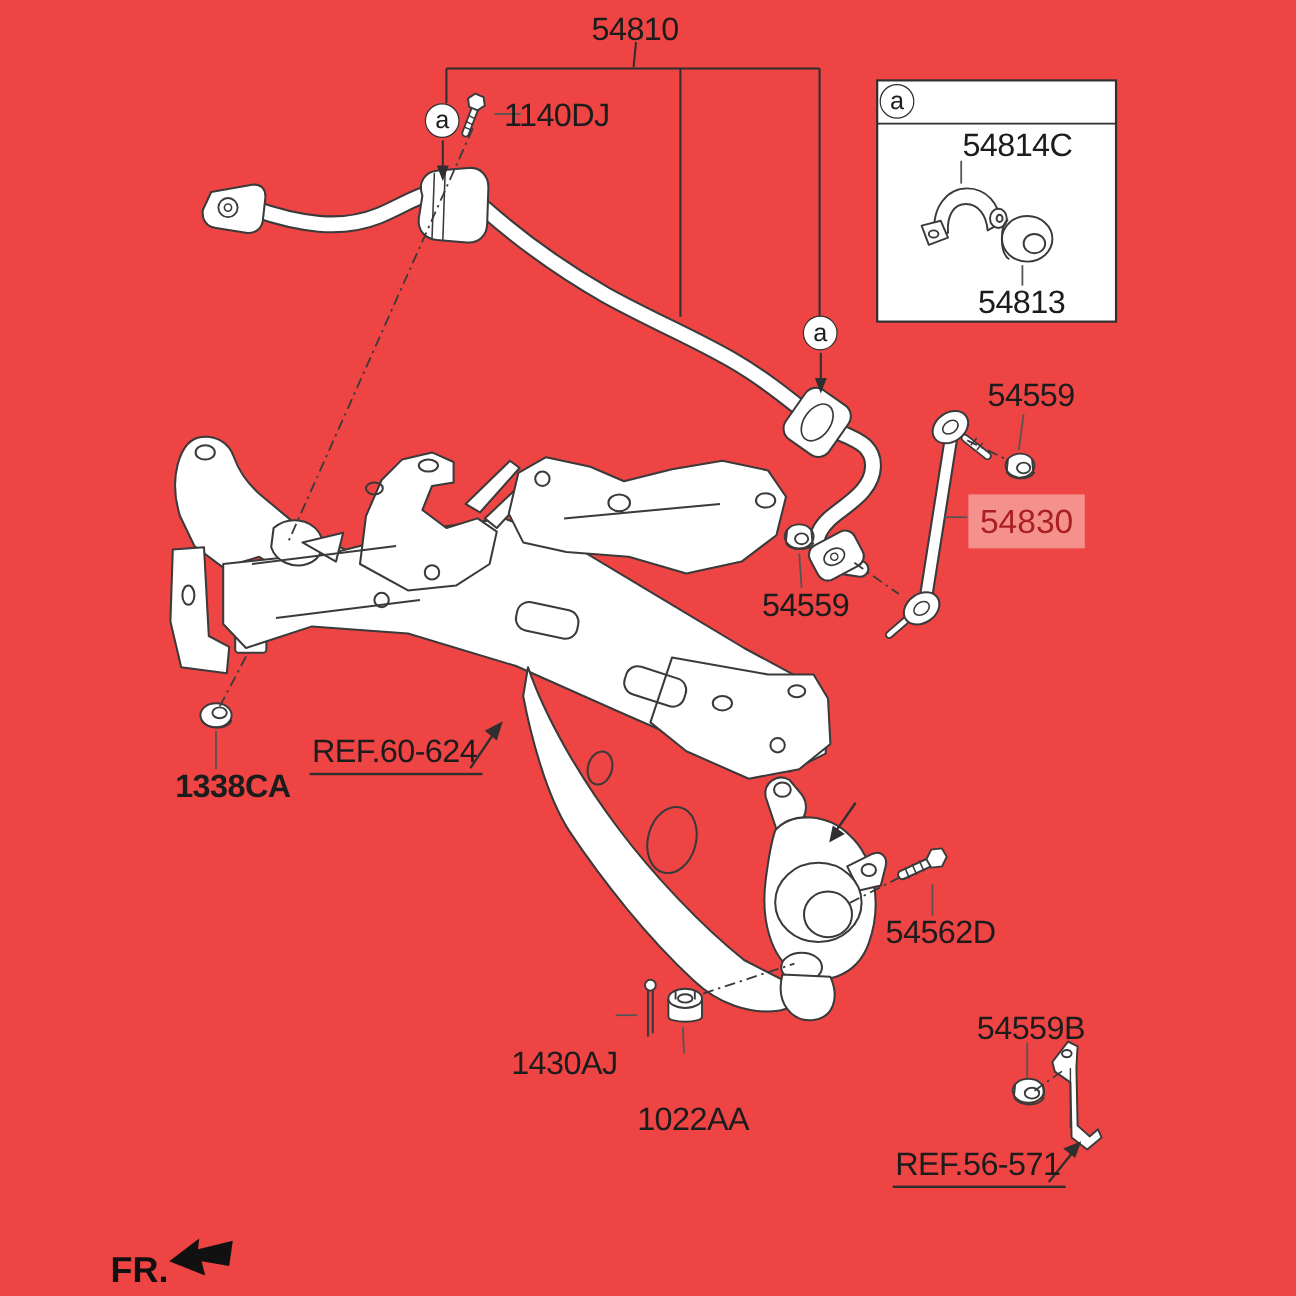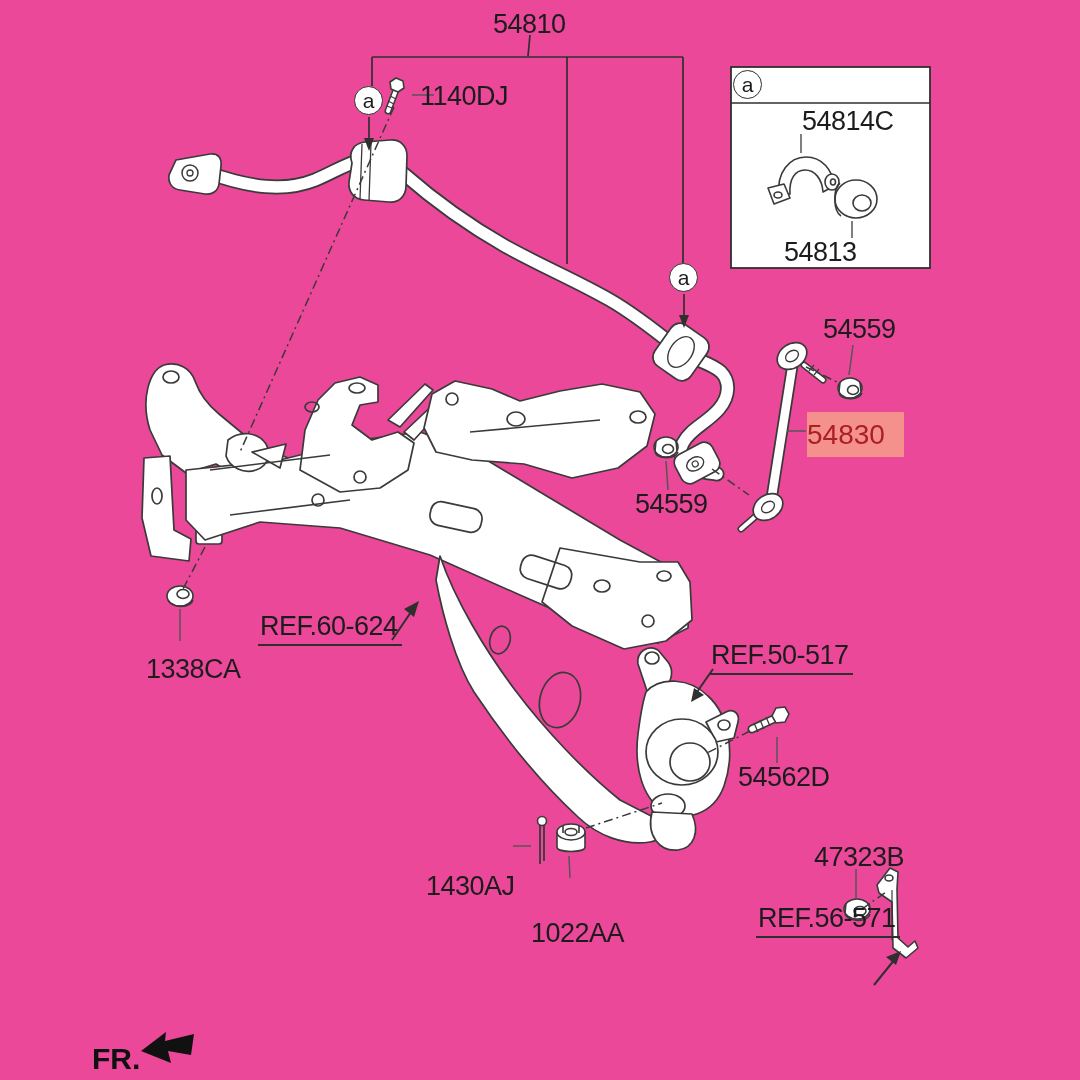--- a/index.html
+++ b/index.html
@@ -1,26 +1,26 @@
 <!DOCTYPE html>
 <html><head>
 <meta charset="utf-8">
 <style>
   html,body{margin:0;padding:0;background:#fff;}
-  #stage{position:relative;width:1080px;height:1080px;background:#ec4899;overflow:hidden;
+  #stage{position:relative;width:1080px;height:1080px;background:#ef4444;overflow:hidden;
          font-family:"Liberation Sans",sans-serif;}
   #art{position:absolute;left:0;top:0;}
   .label{position:absolute;font-size:27px;line-height:1.05;color:#1c1c1c;
          letter-spacing:-0.5px;white-space:nowrap;}
   .ref{border-bottom:2.5px solid #2f2f2f;padding:0 4px 4px 2px;}
   .callout{position:absolute;width:29px;height:29px;border:1.8px solid #2f2f2f;border-radius:50%;
            display:flex;align-items:center;justify-content:center;font-size:21px;color:#1c1c1c;
            background:#ffffff;box-sizing:border-box;}
   .highlight{position:absolute;left:807px;top:412px;width:97px;height:45px;background:#f5918c;
-             display:flex;align-items:center;justify-content:flex-start;color:#aa1f23;font-size:28px;}
+             display:flex;align-items:center;justify-content:center;color:#aa1f23;font-size:28px;}
   .fr{position:absolute;left:92px;top:1042px;font-size:30px;font-weight:700;color:#111;}
 </style>
 </head>
 <body>
 
 <div id="stage">
 
 <svg id="art" width="1080" height="1080" viewBox="0 0 1080 1080">
   <defs>
     <path id="barPath" d="M206,172 C250,188 285,192 315,180 C332,173 344,165 358,161 C378,156 392,163 404,174 C436,202 470,226 505,246 C545,268 575,280 610,300 C636,315 658,333 678,349 C692,360 710,362 721,372 C730,381 730,396 719,409 C707,423 690,429 683,443 C678,452 681,462 692,468 C700,472 710,473 717,474"></path>
@@ -243,33 +243,32 @@
   </g>
 
   <g fill="#111111">
     <polygon points="141,1051 166,1032 165,1041 194,1034 191,1055 168,1051 171,1063"></polygon>
   </g>
 </svg>
 
 <div class="label" style="left:493px;top:10px;">54810</div>
 <div class="label" style="left:420px;top:82px;">1140DJ</div>
 <div class="label" style="left:766px;top:107px;margin-left:36px;">54814C</div>
-<div class="label" style="left:784px;top:238px;">54813</div>
+<div class="label" style="left:815px;top:238px;">54813</div>
 <div class="label" style="left:823px;top:315px;">54559</div>
 <div class="highlight">
   <span>54830</span>
 </div>
 <div class="label" style="left:635px;top:490px;">54559</div>
-<div class="label" style="left:146px;top:655px;">1338CA</div>
+<div class="label" style="left:146px;top:641px;font-weight:bold;">1338CA</div>
 <div class="label ref" style="left:258px;top:612px;">REF.60-624</div>
-<div class="label ref" style="left:709px;top:641px;">REF.50-517</div>
 <div class="label" style="left:738px;top:763px;">54562D</div>
 <div class="label" style="left:426px;top:872px;">1430AJ</div>
 <div class="label" style="left:531px;top:919px;">1022AA</div>
-<div class="label" style="left:814px;top:843px;">47323B</div>
-<div class="label ref" style="left:744px;top:904px;margin-left:12px;">REF.56-571</div>
+<div class="label" style="left:814px;top:843px;">54559B</div>
+<div class="label ref" style="left:744px;top:956px;">REF.56-571</div>
 <div class="fr">FR.</div>
 
 <div class="callout" style="left:354px;top:86px;">a</div>
 <div class="callout" style="left:669px;top:263px;">a</div>
 <div class="callout" style="left:733px;top:70px;">a</div>
 
 </div>
 
 </body></html>

